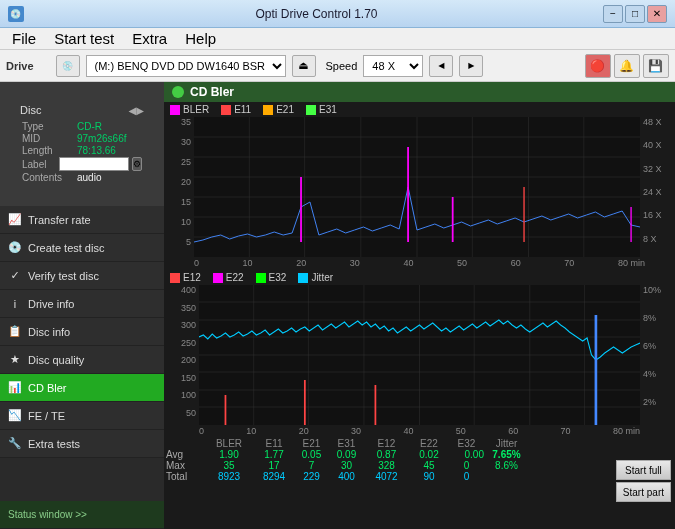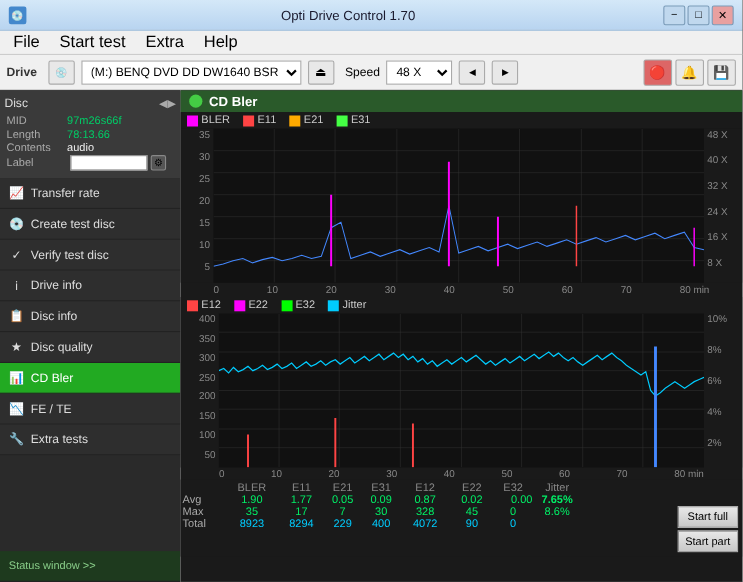--- a/index.html
+++ b/index.html
@@ -23,37 +23,37 @@
       background: #f0f0f0; height: 22px; display: flex; align-items: center;
       padding: 0 4px; border-bottom: 1px solid #ccc; gap: 2px;
     }
     .menubar-item { padding: 2px 8px; cursor: pointer; font-size: 15px; }
 
     
     .drivebar {
       background: #f0f0f0; height: 32px; display: flex; align-items: center;
       padding: 0 6px; border-bottom: 1px solid #ccc; gap: 6px;
     }
-    .drive-label { font-size: 11px; color: #333; font-weight: bold; margin-right: 4px; }
+    .drive-label { font-size: 11px; color: #333; font-weight: bold; margin-right: 16px; }
     .drive-icon { width: 24px; height: 22px; background: #e8e8e8; border: 1px solid #aaa; border-radius: 2px; display: flex; align-items: center; justify-content: center; font-size: 9px; }
     .drive-select { height: 22px; border: 1px solid #aaa; background: white; padding: 0 4px; font-size: 11px; width: 200px; }
     .eject-btn { width: 24px; height: 22px; background: #e8e8e8; border: 1px solid #aaa; border-radius: 2px; display: flex; align-items: center; justify-content: center; cursor: pointer; }
     .speed-label { font-size: 11px; margin-left: 4px; }
     .speed-select { height: 22px; border: 1px solid #aaa; background: white; padding: 0 4px; font-size: 11px; width: 60px; }
     .action-icons { display: flex; gap: 3px; margin-left: auto; }
     .action-icon { width: 26px; height: 24px; background: #e8e8e8; border: 1px solid #aaa; border-radius: 2px; display: flex; align-items: center; justify-content: center; cursor: pointer; font-size: 12px; }
 
     
     .main { display: flex; height: calc(529px - 82px); }
 
     
     .sidebar { width: 164px; background: #2a2a2a; display: flex; flex-direction: column; }
 
     
-    .disc-section { background: #3a3a3a; padding: 4px; }
+    .disc-section { background: #3a3a3a; padding: 20px; }
     .disc-header { display: flex; justify-content: space-between; align-items: center; color: #ddd; font-size: 11px; padding: 2px 0; }
     .disc-arrows { color: #aaa; cursor: pointer; font-size: 10px; }
     .disc-info { padding: 2px 2px; }
     .disc-row { display: flex; font-size: 10px; margin: 1px 0; }
     .disc-key { color: #aaa; width: 55px; }
     .disc-val { color: #00cc66; }
     .disc-val.white { color: #eee; }
     .label-row { display: flex; align-items: center; gap: 3px; }
     .label-input { width: 70px; height: 14px; background: white; border: 1px solid #888; font-size: 9px; }
     .label-gear { width: 14px; height: 14px; background: #555; border: 1px solid #888; border-radius: 2px; display: flex; align-items: center; justify-content: center; font-size: 9px; cursor: pointer; }
@@ -130,35 +130,39 @@
 
   <div class="sidebar">
 
     <div class="disc-section">
       <div class="disc-header">
         <span>Disc</span>
         <span class="disc-arrows">◀▶</span>
       </div>
       <div class="disc-info">
         <div class="disc-row">
+          <span class="disc-key">Type</span>
+          <span class="disc-val">CD-R</span>
+        </div>
+        <div class="disc-row">
           <span class="disc-key">MID</span>
           <span class="disc-val">97m26s66f</span>
         </div>
         <div class="disc-row">
           <span class="disc-key">Length</span>
           <span class="disc-val">78:13.66</span>
-        </div>
-        <div class="disc-row">
-          <span class="disc-key">Contents</span>
-          <span class="disc-val white">audio</span>
         </div>
         <div class="disc-row label-row">
           <span class="disc-key">Label</span>
           <input class="label-input" type="text" value="" style="">
           <div class="label-gear">⚙</div>
+        </div>
+        <div class="disc-row">
+          <span class="disc-key">Contents</span>
+          <span class="disc-val white">audio</span>
         </div>
       </div>
     </div>
 
     <div class="sidebar-menu">
       <div class="sidebar-item">
         <span class="sidebar-icon">📈</span>
         <span>Transfer rate</span>
       </div>
       <div class="sidebar-item">

